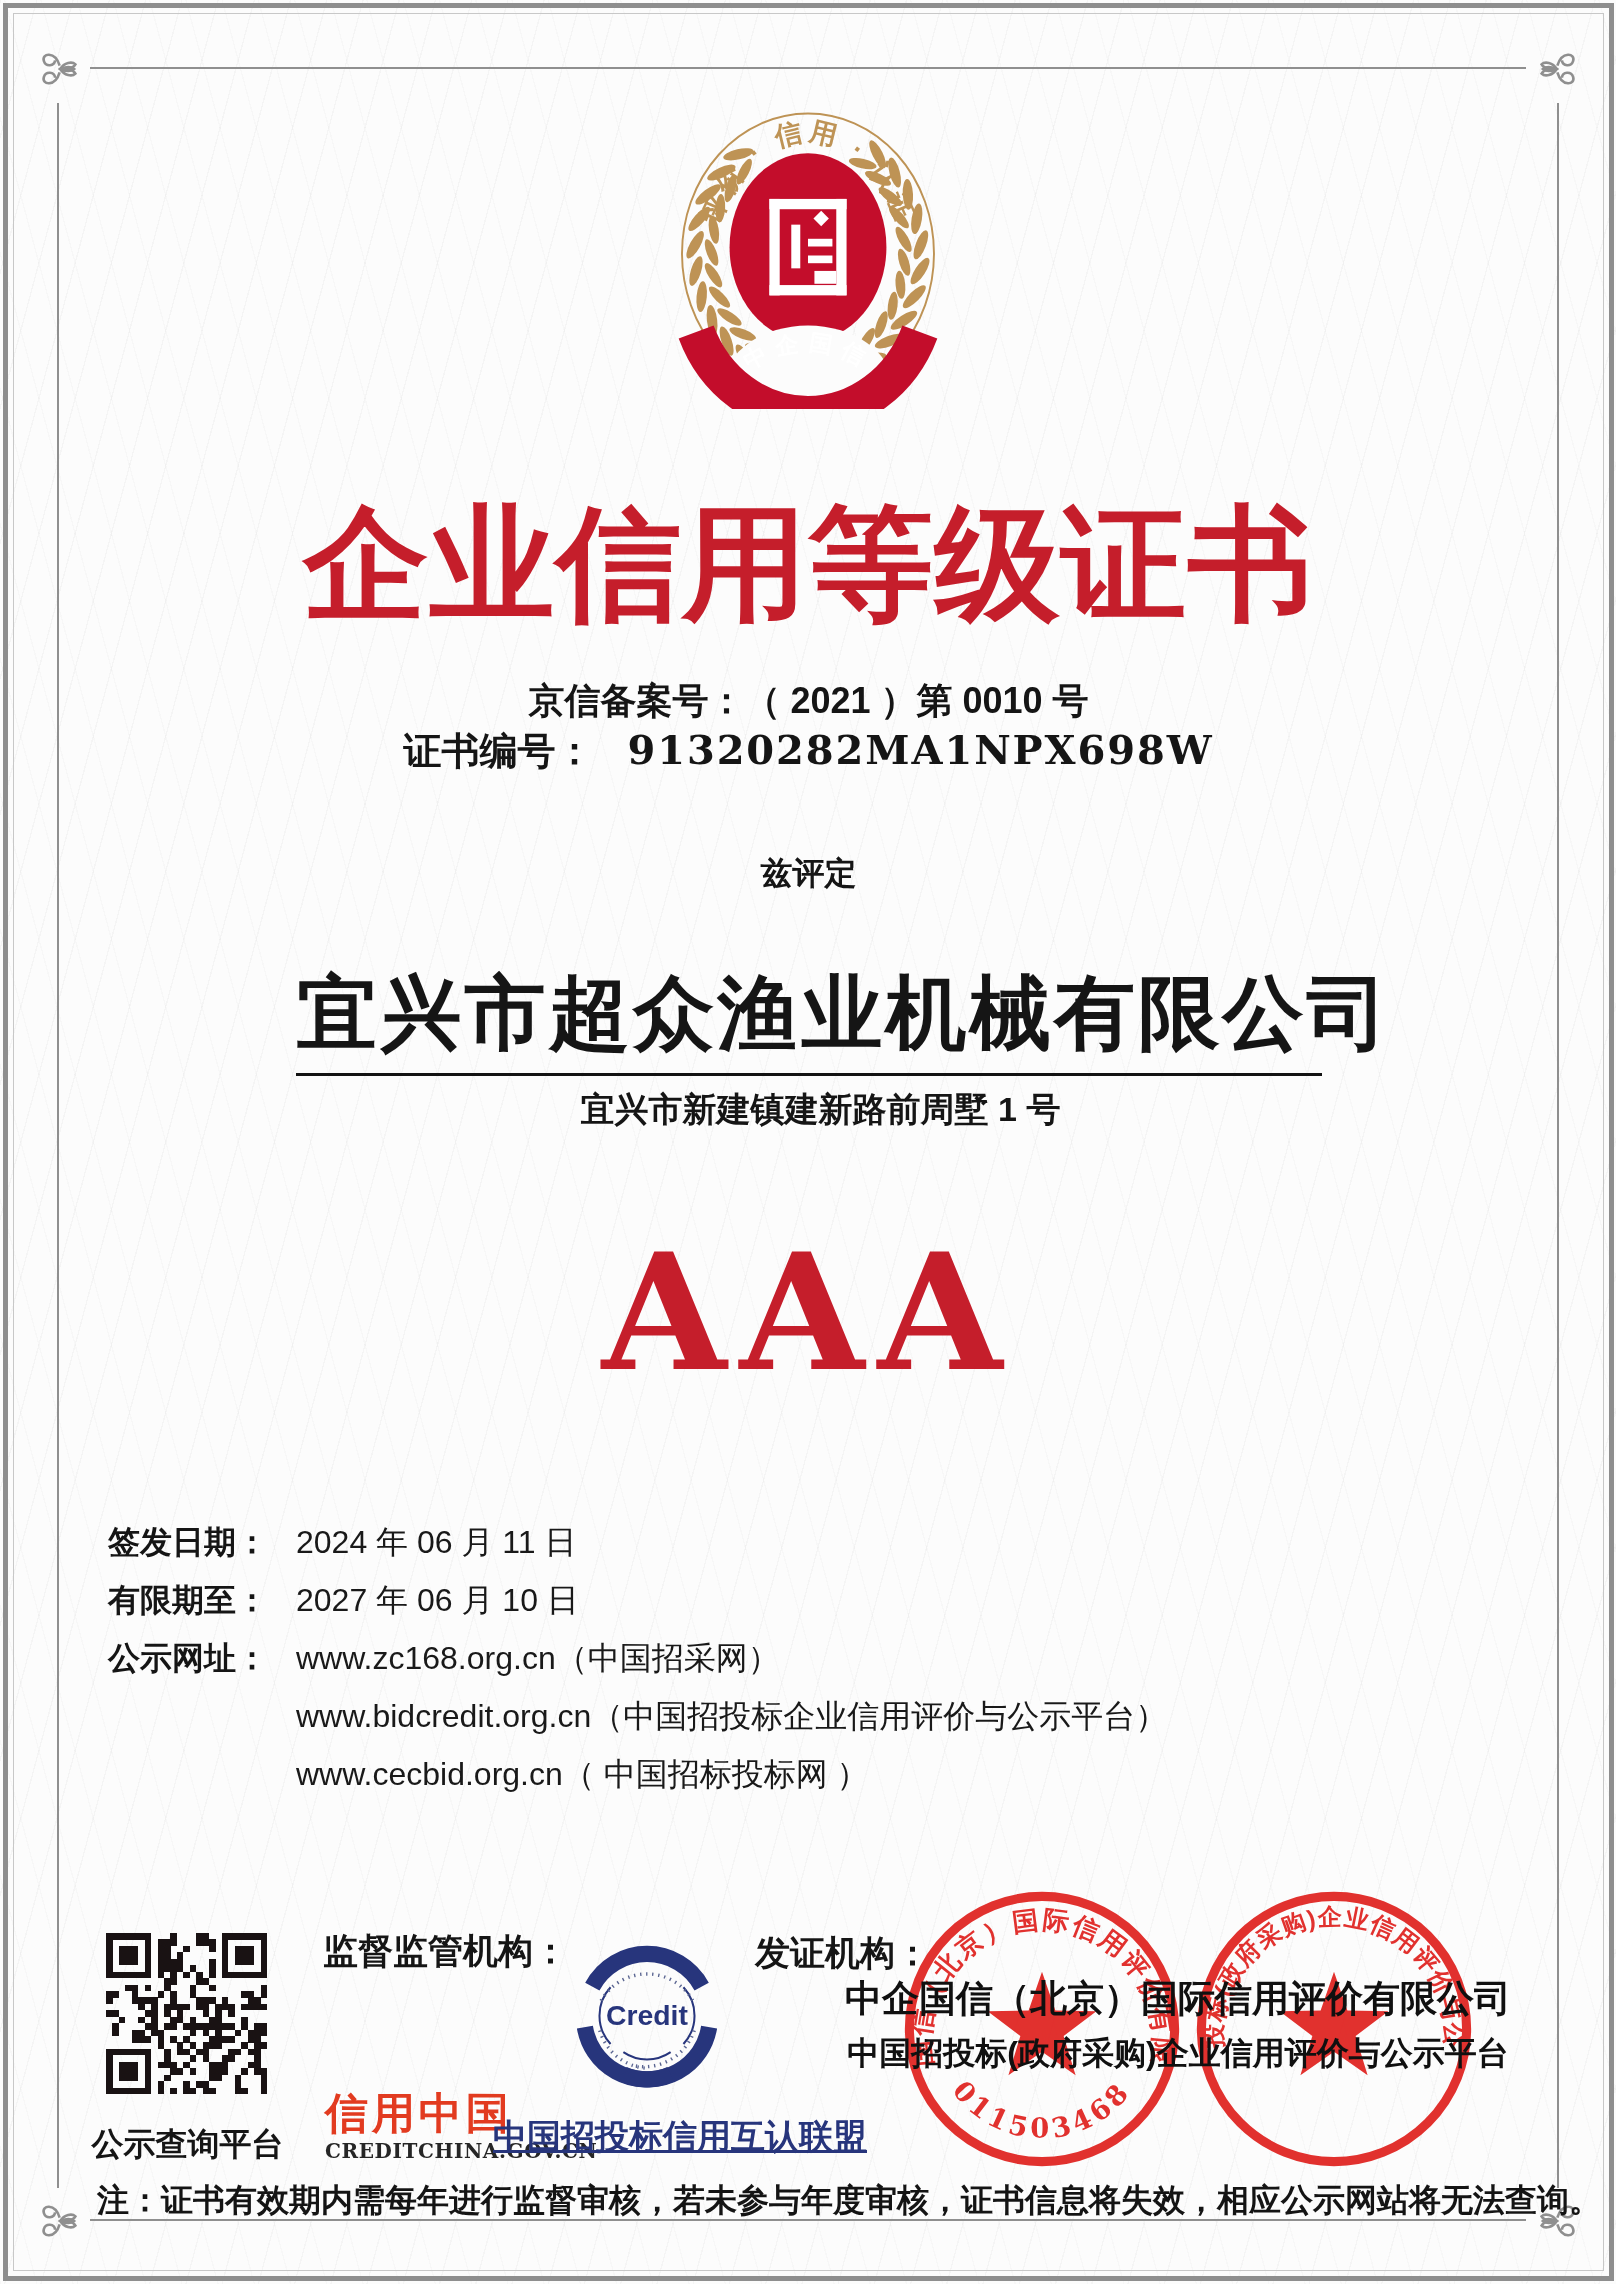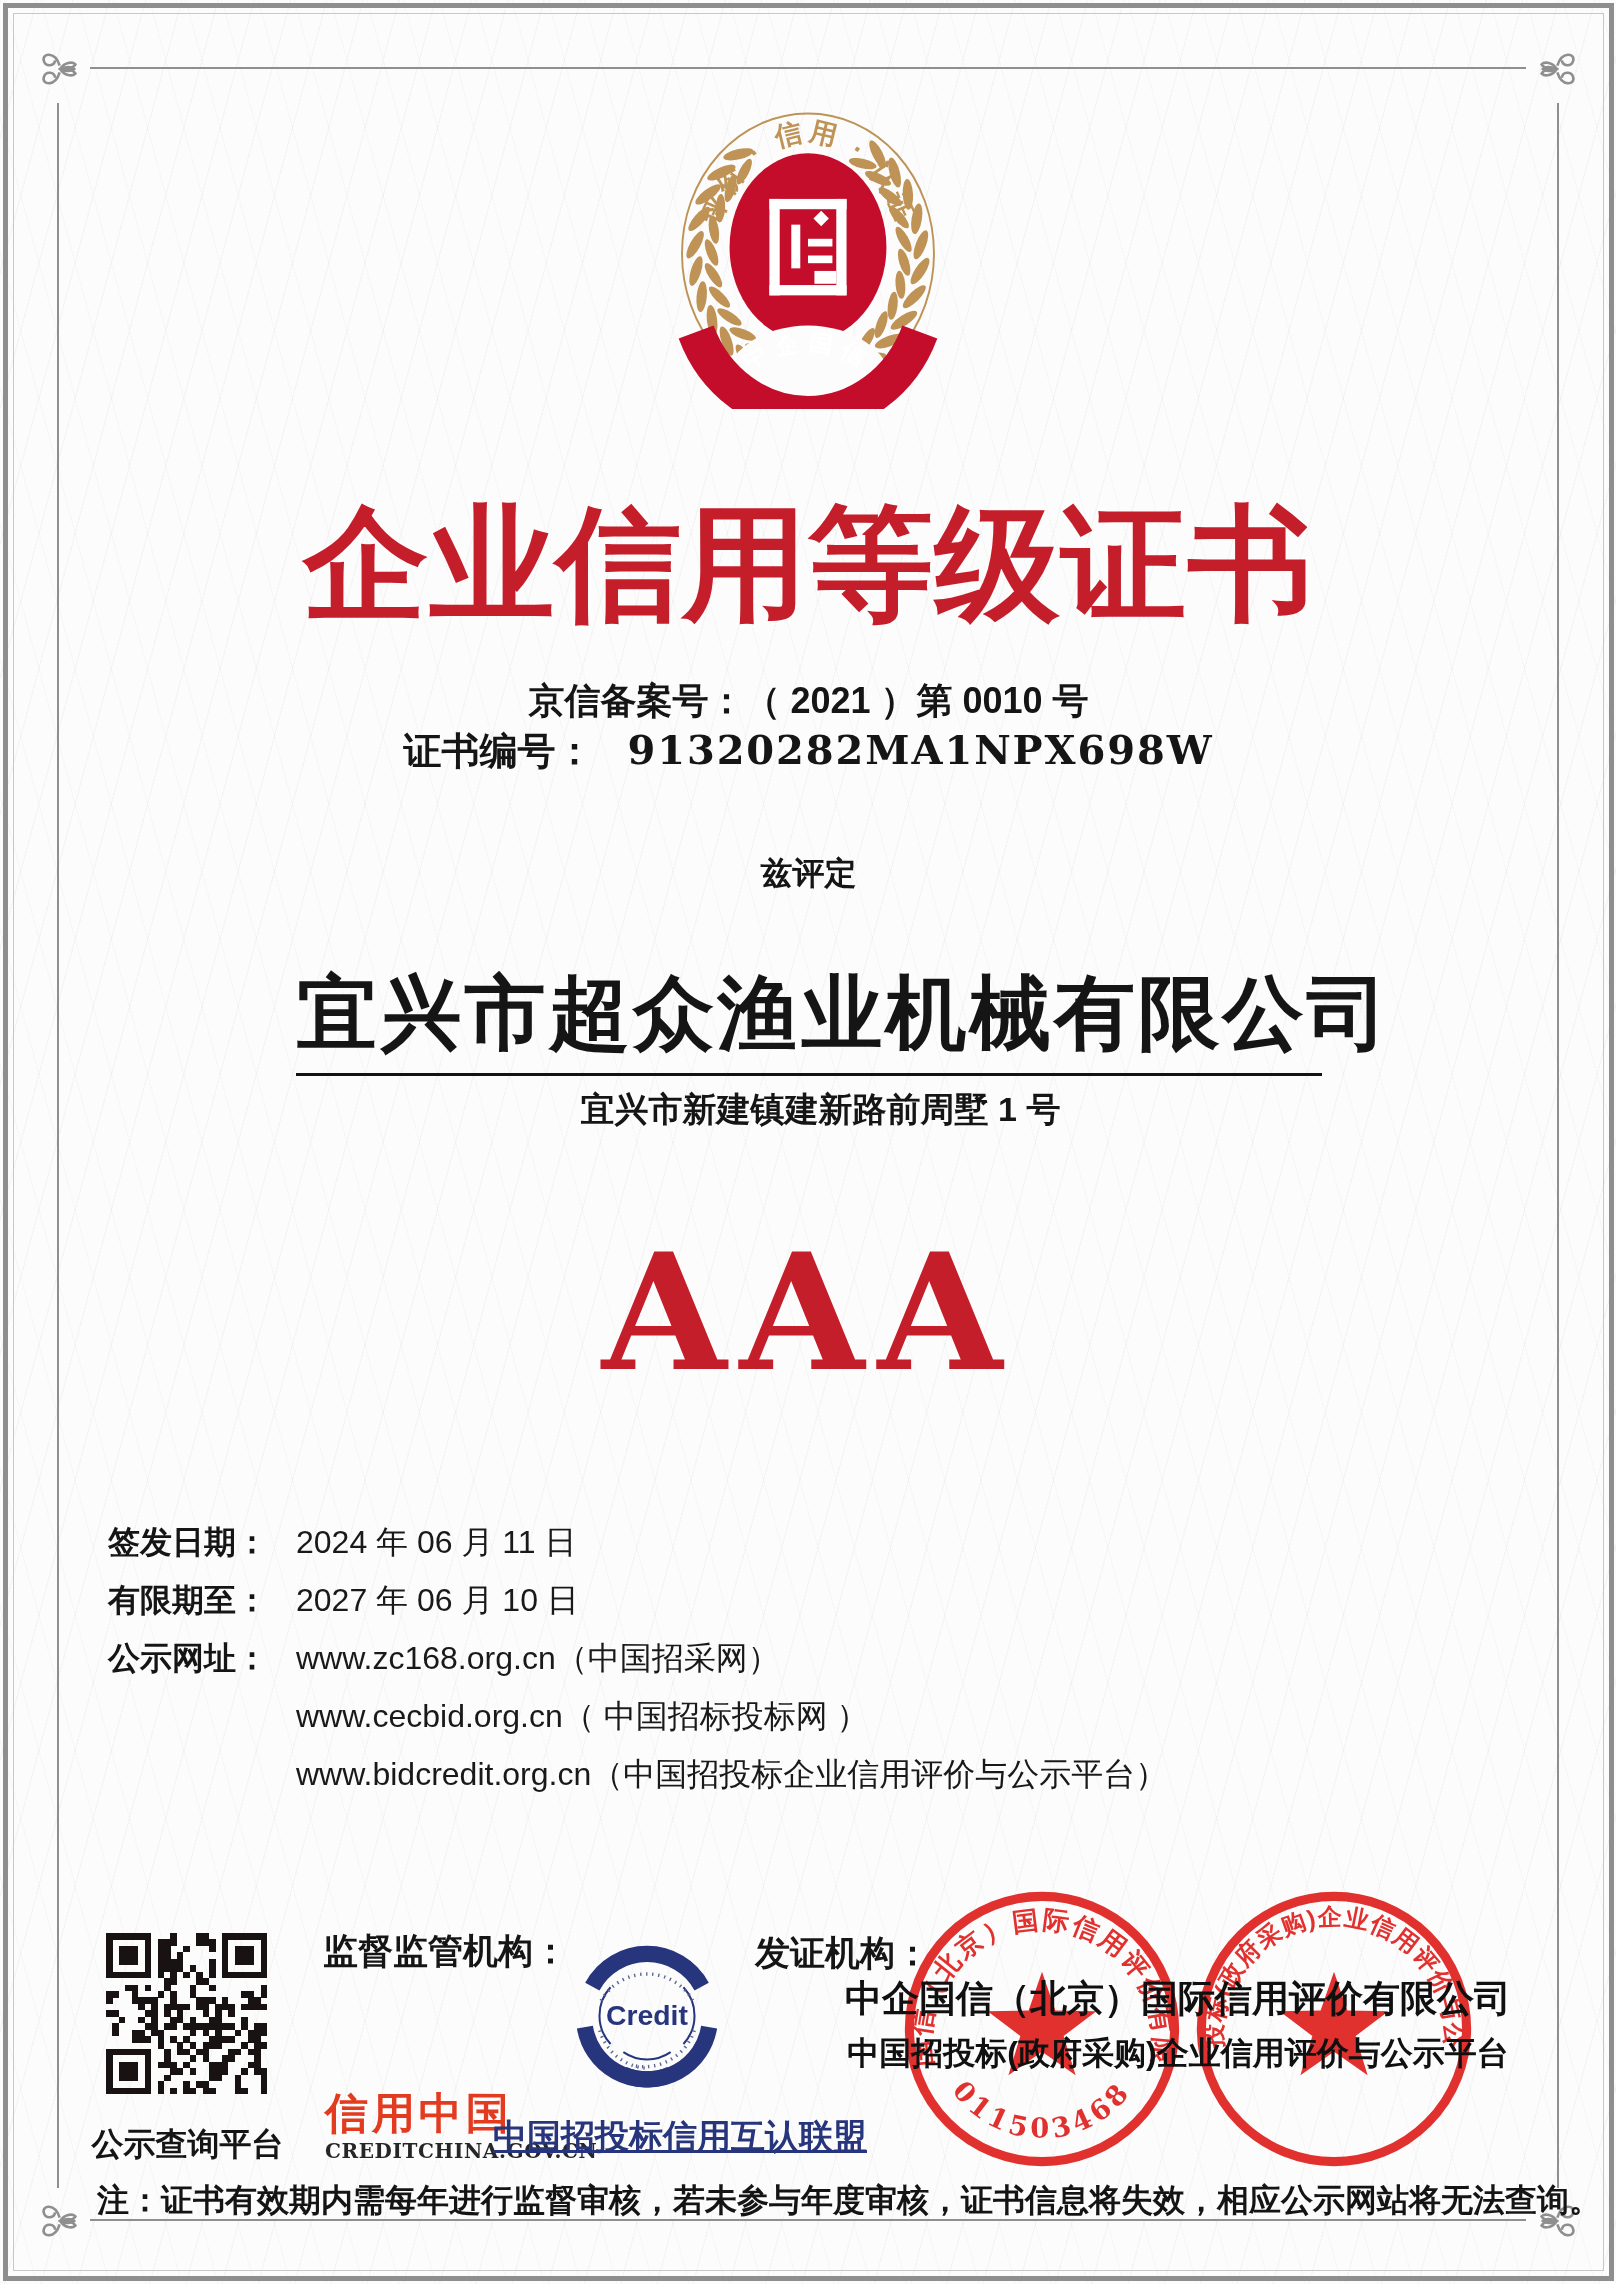--- a/index.html
+++ b/index.html
@@ -209,24 +209,24 @@
     <div class="row">
       <span class="lbl">签发日期：</span><span class="val">2024 年 06 月 11 日</span>
     </div>
     <div class="row">
       <span class="lbl">有限期至：</span><span class="val">2027 年 06 月 10 日</span>
     </div>
     <div class="row">
       <span class="lbl">公示网址：</span><span class="val">www.zc168.org.cn（中国招采网）</span>
     </div>
     <div class="row">
-      <span class="lbl"></span><span class="val">www.cecbid.org.cn（ 中国招标投标网 ）</span>
+      <span class="lbl"></span><span class="val">www.bidcredit.org.cn（中国招投标企业信用评价与公示平台）</span>
     </div>
     <div class="row">
-      <span class="lbl"></span><span class="val">www.bidcredit.org.cn（中国招投标企业信用评价与公示平台）</span>
+      <span class="lbl"></span><span class="val">www.cecbid.org.cn（ 中国招标投标网 ）</span>
     </div>
   </div>
 
   <div class="qr">
     <svg id="qrsvg" viewBox="0 0 25 25" shape-rendering="crispEdges" style="width:100%;height:100%;">
         <rect x="0" y="0" width="1.02" height="1.02" fill="#191213"></rect>
         <rect x="1" y="0" width="1.02" height="1.02" fill="#191213"></rect>
         <rect x="2" y="0" width="1.02" height="1.02" fill="#191213"></rect>
         <rect x="3" y="0" width="1.02" height="1.02" fill="#191213"></rect>
         <rect x="4" y="0" width="1.02" height="1.02" fill="#191213"></rect>

